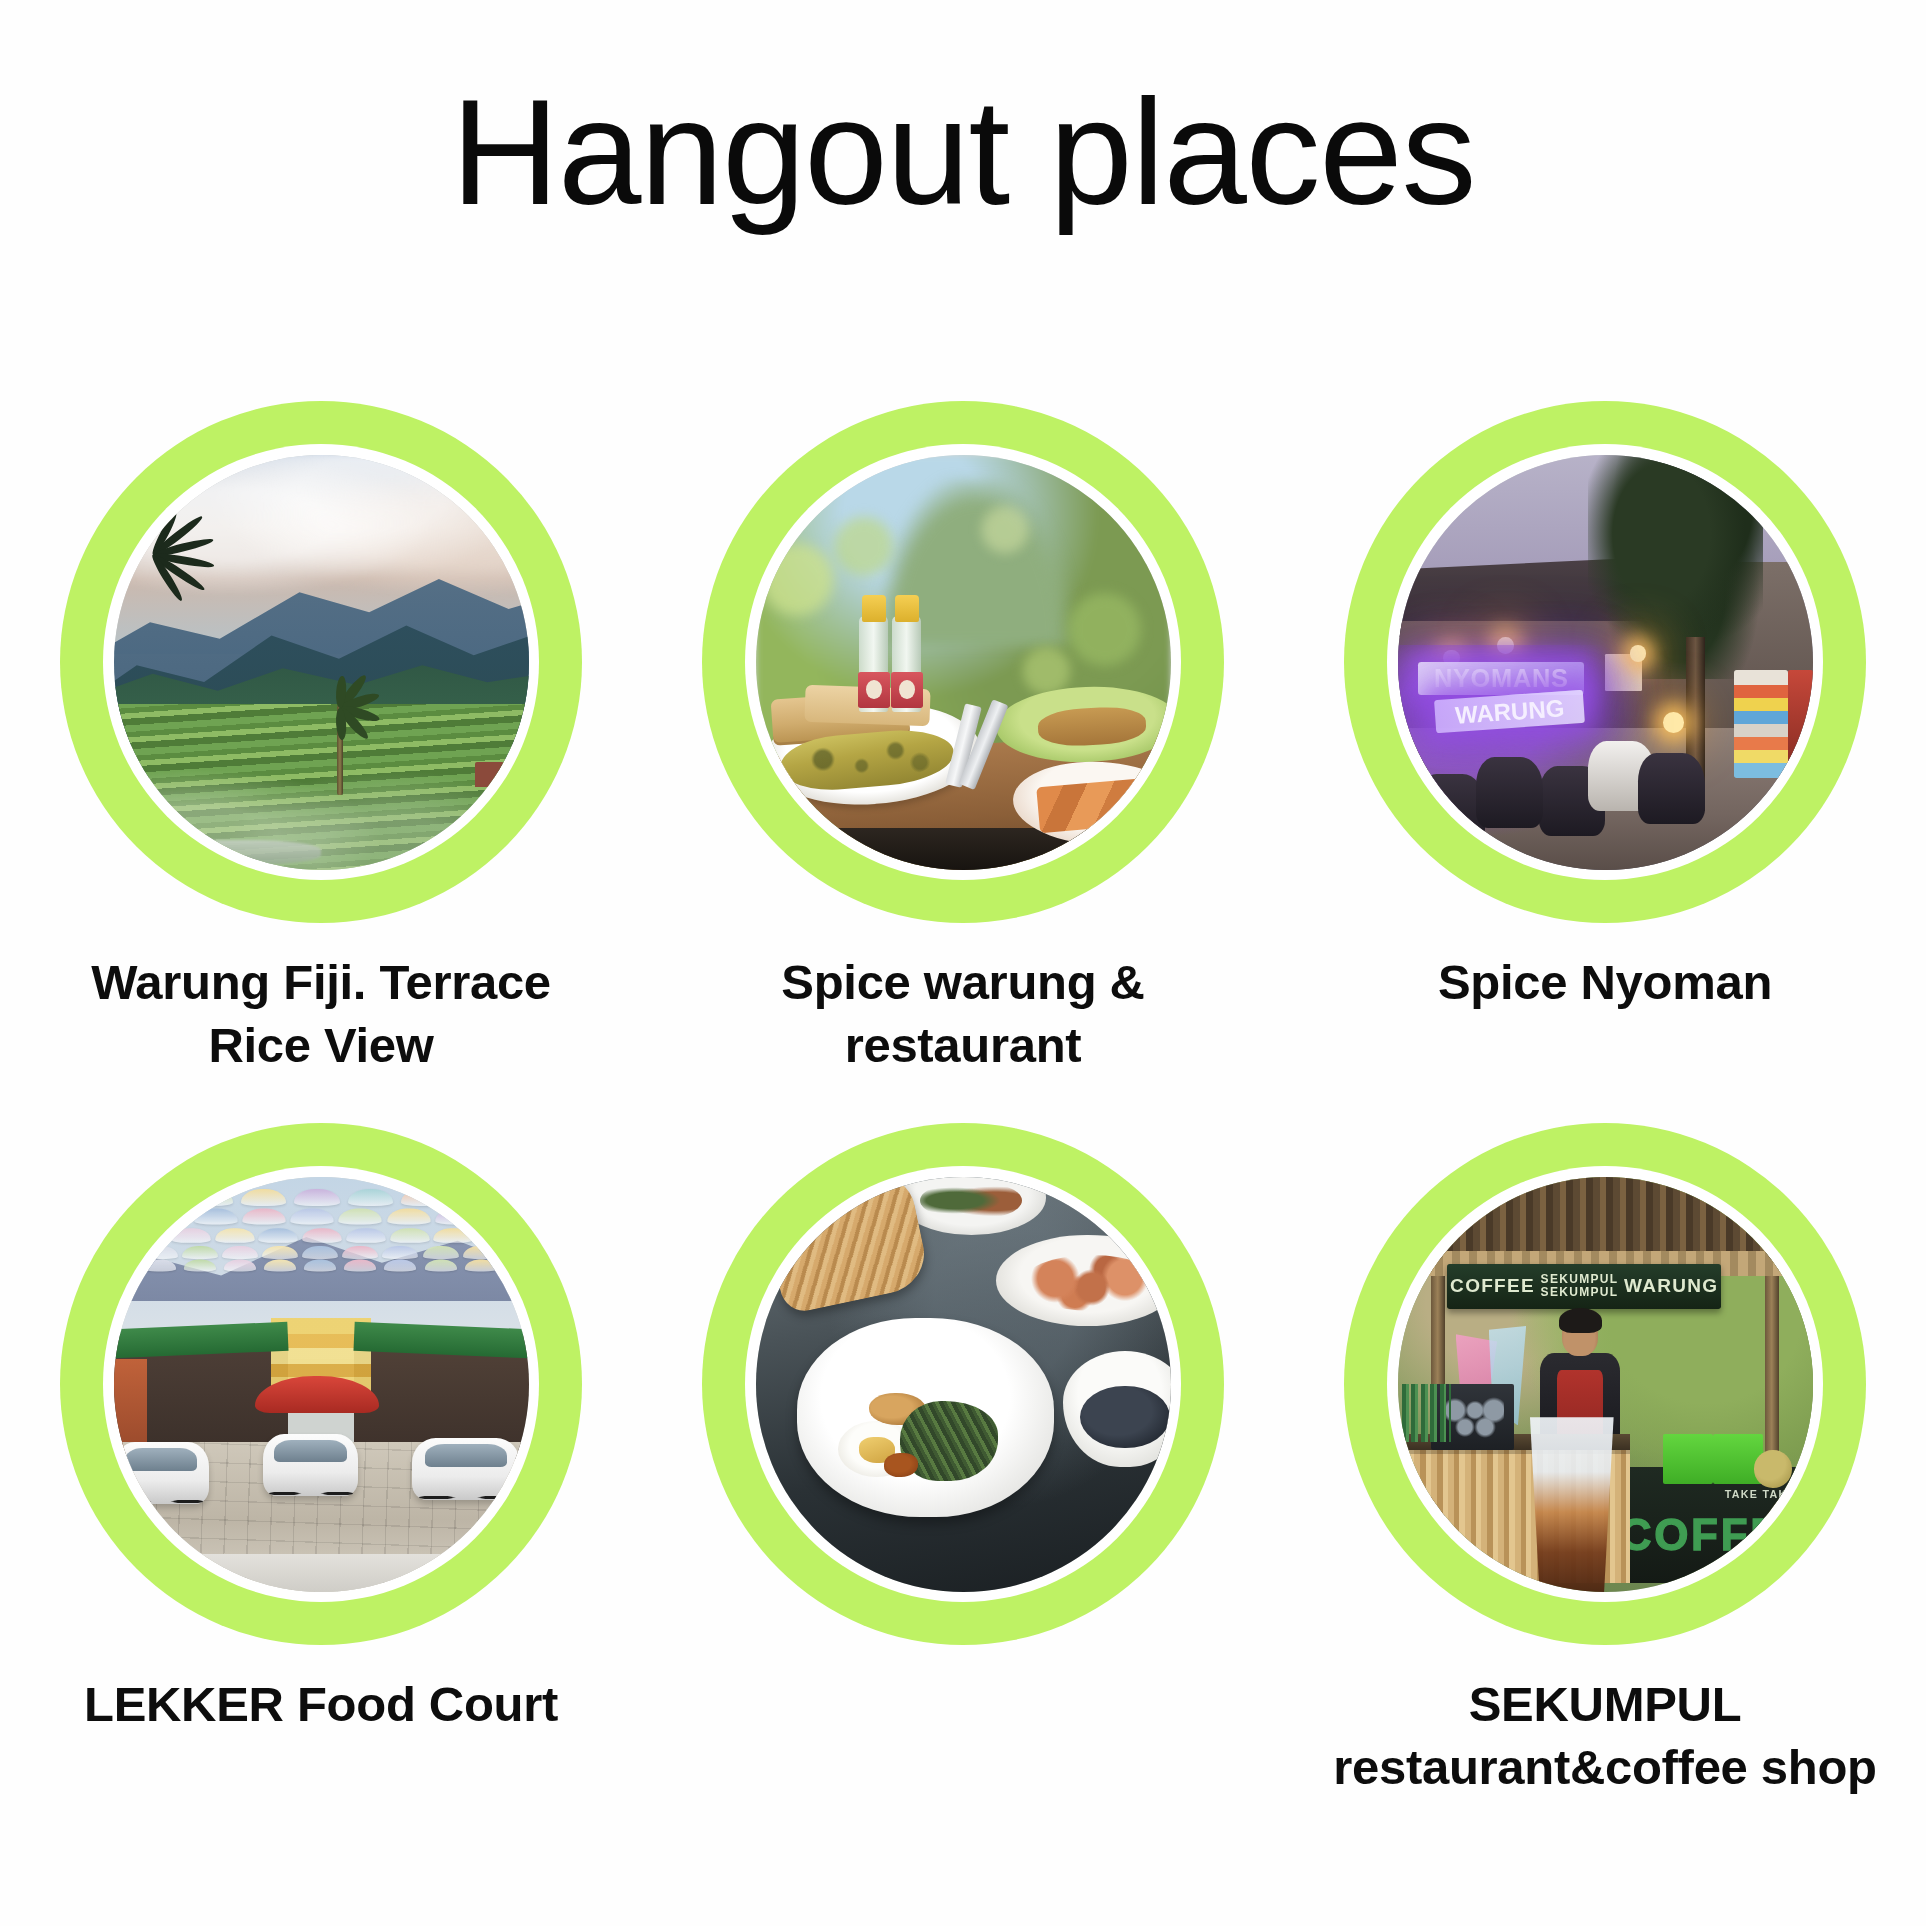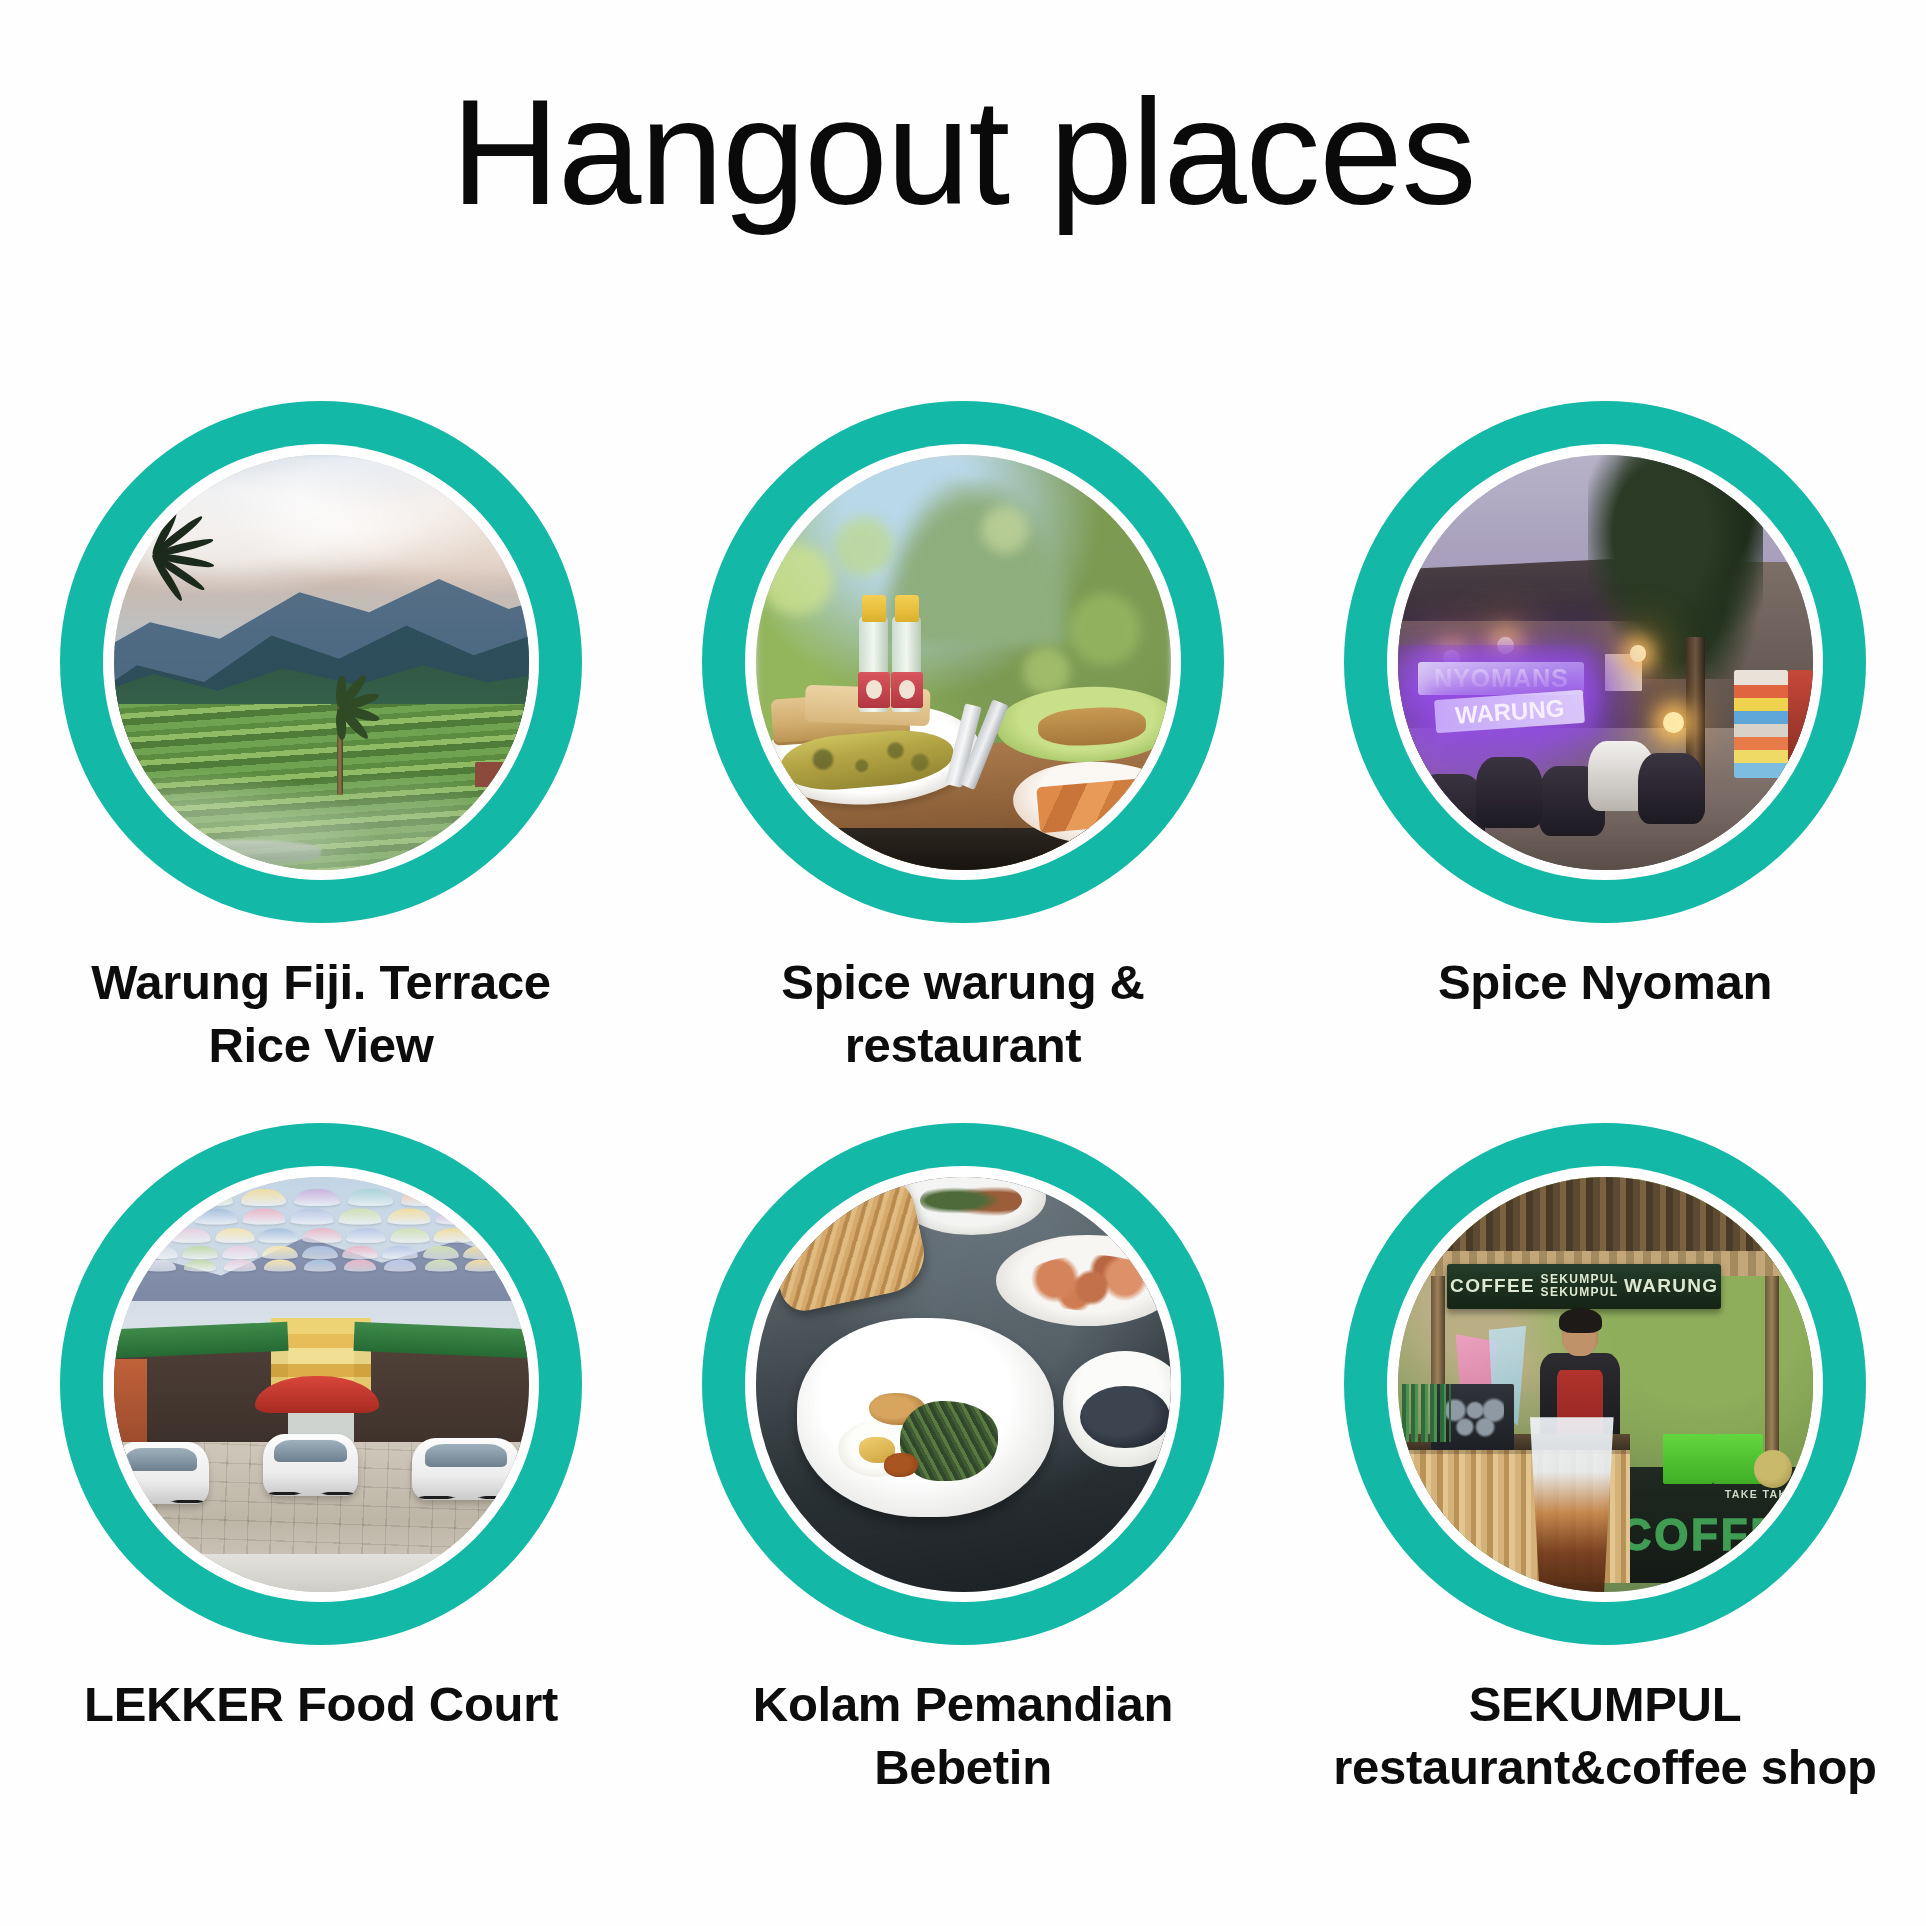--- a/index.html
+++ b/index.html
@@ -59,21 +59,21 @@
     flex-direction: column;
     align-items: center;
   }
 
   
   .ring {
     position: relative;
     width: 522px;
     height: 522px;
     border-radius: 50%;
-    background: #14b8a6;
+    background: #bef264;
     display: flex;
     align-items: center;
     justify-content: center;
     flex: none;
   }
 
   
   .ring::after {
     content: "";
     position: absolute;
@@ -944,21 +944,20 @@
             <div class="mainPlate">
               <span class="rice"></span>
               <span class="chicken"></span>
               <span class="greens"></span>
               <span class="potato"></span>
               <span class="sambal"></span>
             </div>
           </div>
         </div>
       </div>
-      <div class="caption">Kolam Pemandian Bebetin</div>
     </div>
 
     <div class="card">
       <div class="ring">
         <div class="photo p6">
           <div class="scene">
             <div class="bg"></div>
             <div class="foliage"></div>
             <div class="post pl"></div>
             <div class="post pr"></div>

